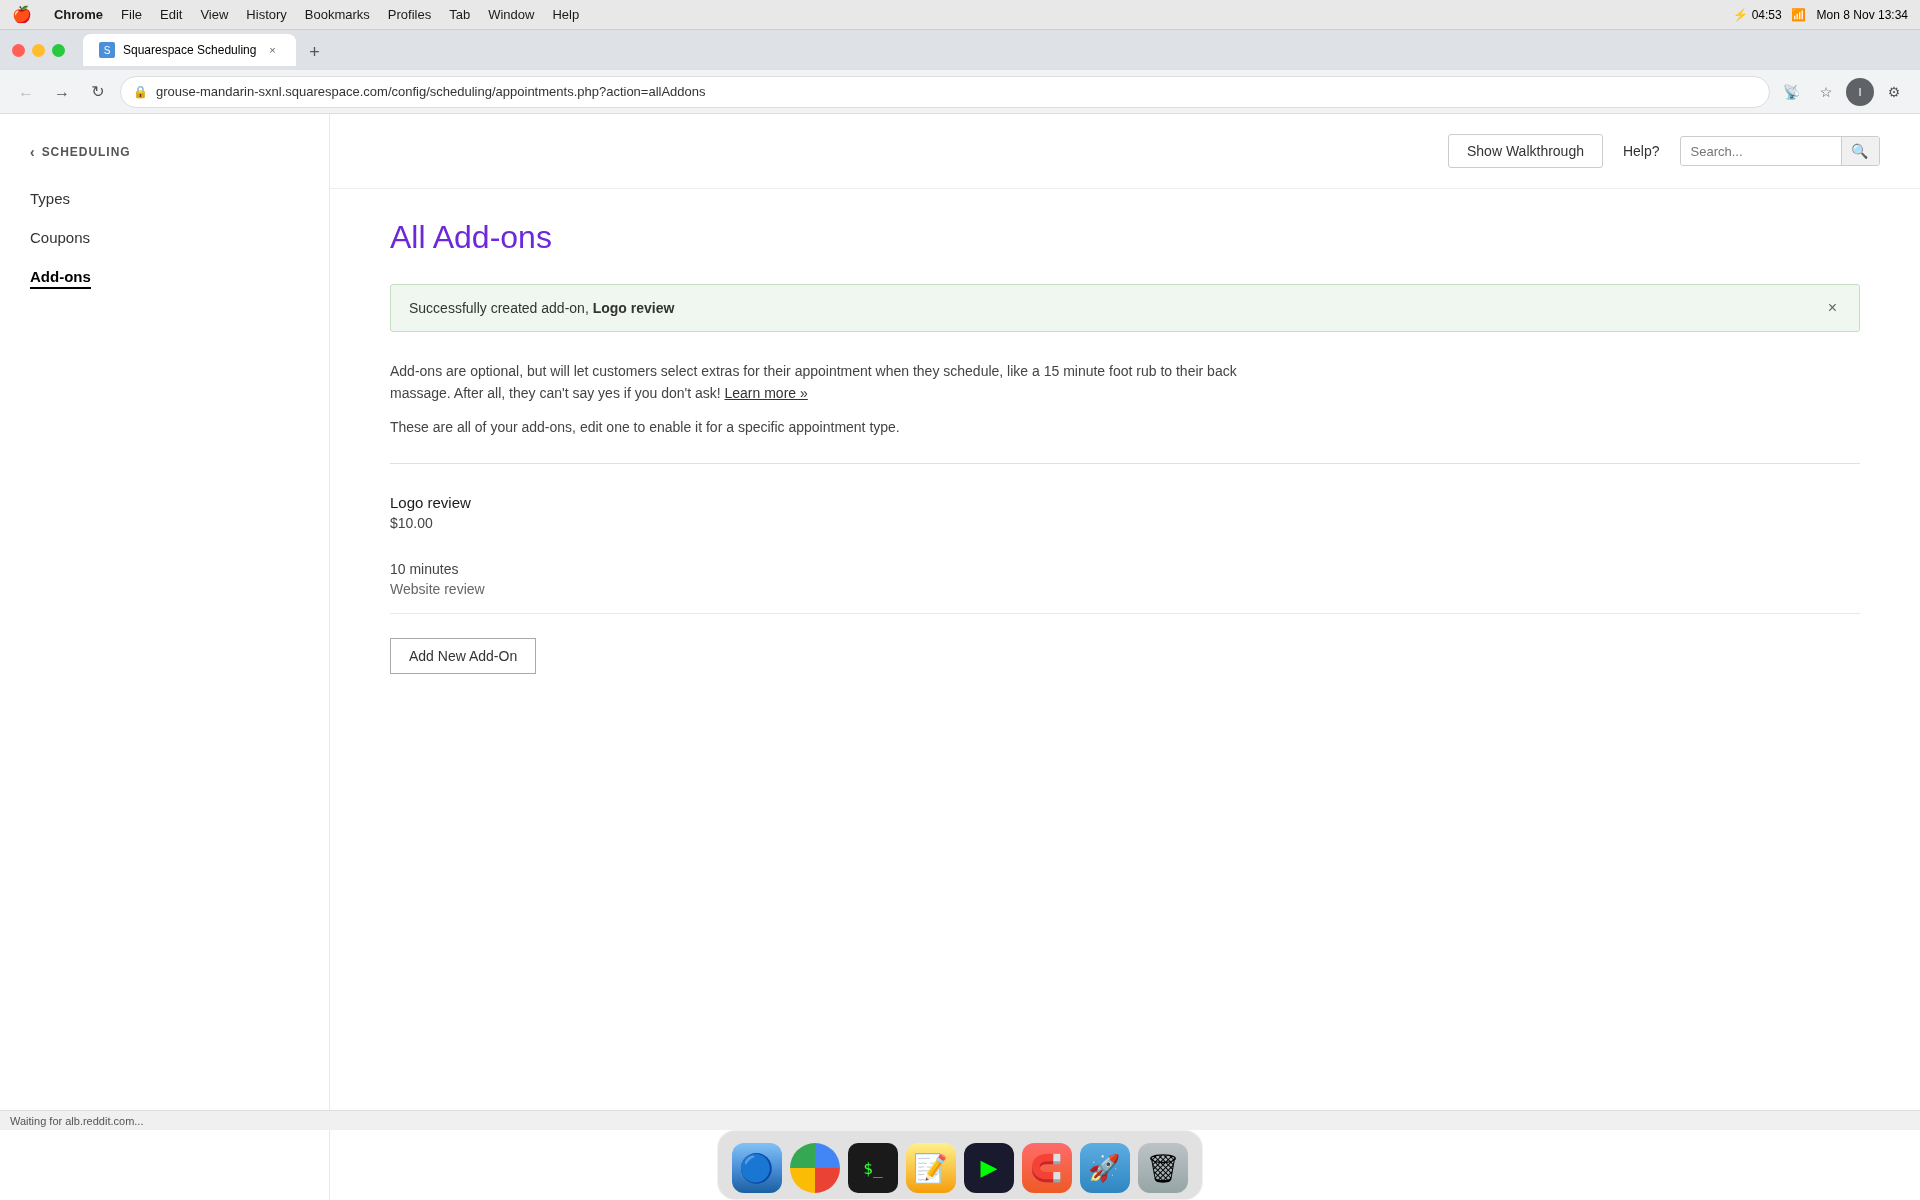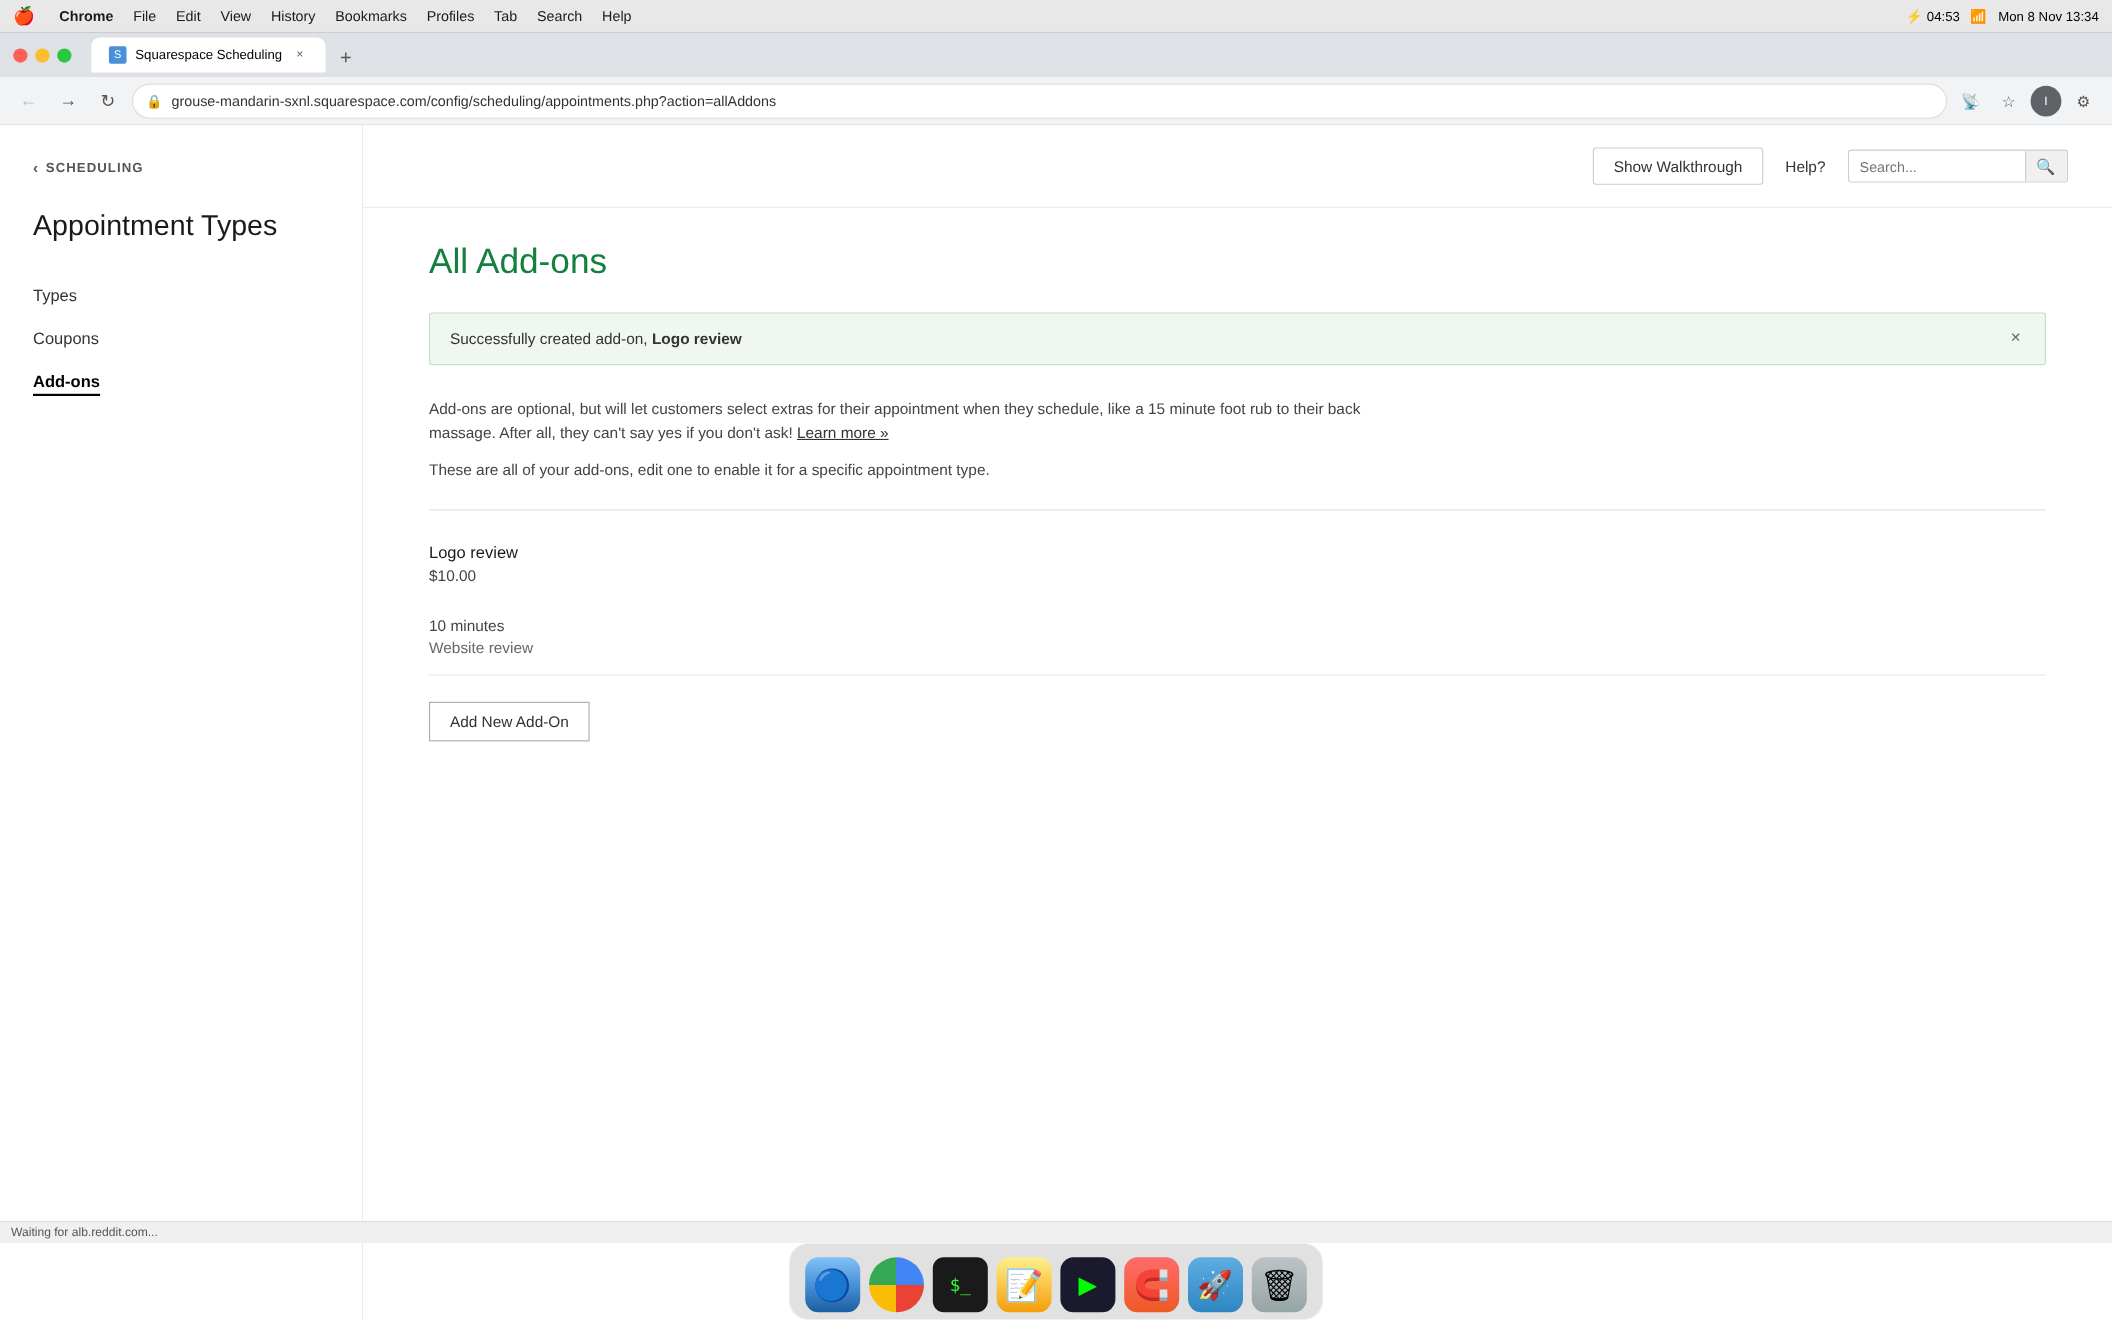--- a/index.html
+++ b/index.html
@@ -171,21 +171,21 @@
       padding: 6px 10px;
       cursor: pointer;
       font-size: 14px;
     }
 
     
     .page-content { padding: 30px 60px; }
     .page-title {
       font-size: 32px;
       font-weight: 400;
-      color: #15803d;
+      color: #6d28d9;
       margin-bottom: 28px;
     }
 
     
     .success-banner {
       display: flex;
       align-items: center;
       justify-content: space-between;
       background: #f0f7f0;
       border: 1px solid #c3e0c3;
@@ -304,21 +304,21 @@
 <div class="macos-menubar">
   <span class="apple-logo">🍎</span>
   <span class="menu-item bold">Chrome</span>
   <span class="menu-item">File</span>
   <span class="menu-item">Edit</span>
   <span class="menu-item">View</span>
   <span class="menu-item">History</span>
   <span class="menu-item">Bookmarks</span>
   <span class="menu-item">Profiles</span>
   <span class="menu-item">Tab</span>
-  <span class="menu-item">Search</span>
+  <span class="menu-item">Window</span>
   <span class="menu-item">Help</span>
   <div class="menubar-right">
     <span>⚡ <span>04:53</span></span>
     <span>📶</span>
     <span>Mon 8 Nov  13:34</span>
   </div>
 </div>
 
 <div class="chrome-titlebar">
   <div class="window-controls">
@@ -352,21 +352,20 @@
   </div>
 </div>
 
 <div class="app-container">
 
   <div class="sidebar">
     <div class="sidebar-back">
       <span class="back-arrow">‹</span>
       <span>SCHEDULING</span>
     </div>
-    <div class="sidebar-title">Appointment Types</div>
     <ul class="sidebar-nav">
       <li class="nav-item-wrapper">
         <span class="nav-item-inner">Types</span>
       </li>
       <li class="nav-item-wrapper">
         <span class="nav-item-inner">Coupons</span>
       </li>
       <li class="nav-item-wrapper">
         <span class="nav-item-inner active">Add-ons</span>
       </li>

